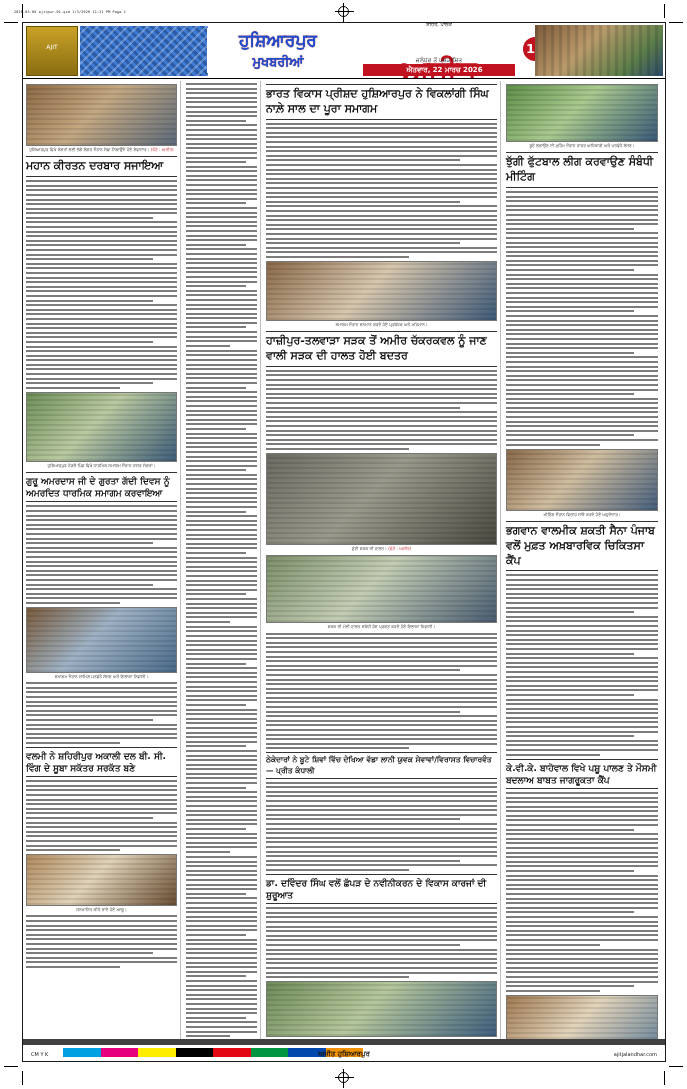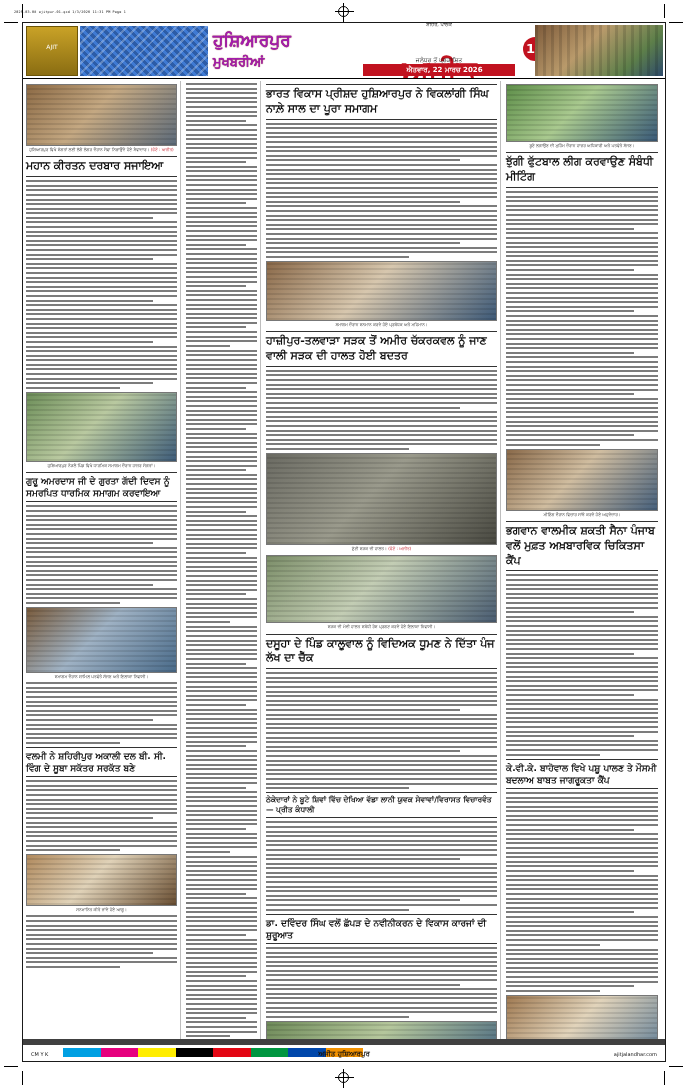--- a/index.html
+++ b/index.html
@@ -74,25 +74,25 @@
     background:
       repeating-linear-gradient(45deg, #1b4fa0 0 3px, #2f6fd0 3px 6px),
       #1b4fa0;
     opacity: .92;
   }
   .mh-weave:after{
     content:""; position:absolute; inset:0;
     background: repeating-linear-gradient(-45deg, rgba(255,255,255,.25) 0 2px, transparent 2px 7px);
   }
   .mh-local {
-    position: absolute; left: 190px; top: 5px;
+    position: absolute; left: 184px; top: 5px;
     width: 142px; height: 45px;
     background: #ffffff;
-    color: #a21caf;
-    font-size: 17px; font-weight: bold; 
+    color: #1d4ed8;
+    font-size: 17px; font-weight: bold; text-align: center;
     line-height: 21px; padding-top: 2px;
     text-shadow: 0 0 1px #7a0a12;
   }
   .mh-local .l2 { display:block; font-size: 13px; }
   .mh-ajit {
     position: absolute; left: 340px; top: 2px;
     width: 152px; height: 36px;
     color: #c1121f; font-size: 31px; font-weight: bold;
     text-align: center; line-height: 36px;
     letter-spacing: -1px;
@@ -302,21 +302,21 @@
             <div class="ln"></div>
             <div class="ln"></div>
             <div class="ln"></div>
             <div class="ln"></div>
             <div class="ln"></div>
             <div class="ln mid"></div>
             <div class="ln short"></div>
           </div>
           <div class="photo" style="height: 70px; background: linear-gradient(135deg, rgb(110, 143, 90) 0%, rgb(185, 201, 160) 45%, rgb(63, 93, 122) 100%);"></div>
           <div class="cap">ਹੁਸ਼ਿਆਰਪੁਰ ਨੇੜਲੇ ਪਿੰਡ ਵਿਖੇ ਧਾਰਮਿਕ ਸਮਾਗਮ ਦੌਰਾਨ ਹਾਜ਼ਰ ਸੰਗਤਾਂ।</div>
-          <div class="headline mid">ਗੁਰੂ ਅਮਰਦਾਸ ਜੀ ਦੇ ਗੁਰਤਾ ਗੱਦੀ ਦਿਵਸ ਨੂੰ ਸਮਰਪਿਤ ਧਾਰਮਿਕ ਸਮਾਗਮ ਕਰਵਾਇਆ</div>
+          <div class="headline mid">ਗੁਰੂ ਅਮਰਦਾਸ ਜੀ ਦੇ ਗੁਰਤਾ ਗੱਦੀ ਦਿਵਸ ਨੂੰ ਅਮਰਦਿਤ ਧਾਰਮਿਕ ਸਮਾਗਮ ਕਰਵਾਇਆ</div>
           <div class="body-text">
             <div class="ln"></div>
             <div class="ln"></div>
             <div class="ln"></div>
             <div class="ln"></div>
             <div class="ln"></div>
             <div class="ln"></div>
             <div class="ln"></div>
             <div class="ln"></div>
             <div class="ln mid"></div>
@@ -660,21 +660,20 @@
             <div class="ln"></div>
             <div class="ln"></div>
             <div class="ln"></div>
             <div class="ln"></div>
             <div class="ln short"></div>
           </div>
           <div class="photo" style="height: 92px; background: linear-gradient(135deg, rgb(107, 107, 99) 0%, rgb(154, 154, 140) 45%, rgb(74, 74, 66) 100%);"></div>
           <div class="cap">ਟੁੱਟੀ ਸੜਕ ਦੀ ਹਾਲਤ।<span class="credit"> (ਫੋਟੋ : ਅਜੀਤ)</span></div>
           <div class="photo" style="height: 68px; background: linear-gradient(135deg, rgb(125, 143, 106) 0%, rgb(195, 205, 180) 45%, rgb(74, 93, 114) 100%);"></div>
           <div class="cap">ਸੜਕ ਦੀ ਮੰਦੀ ਹਾਲਤ ਸਬੰਧੀ ਰੋਸ ਪ੍ਰਗਟ ਕਰਦੇ ਹੋਏ ਇਲਾਕਾ ਨਿਵਾਸੀ।</div>
-          <div class="headline big">ਦਸੂਹਾ ਦੇ ਪਿੰਡ ਕਾਲੂਵਾਲ ਨੂੰ ਵਿਦਿਅਕ ਧੂਮਣ ਨੇ ਦਿੱਤਾ ਪੰਜ ਲੱਖ ਦਾ ਚੈੱਕ</div>
           <div class="body-text">
             <div class="ln"></div>
             <div class="ln"></div>
             <div class="ln"></div>
             <div class="ln"></div>
             <div class="ln"></div>
             <div class="ln"></div>
             <div class="ln"></div>
             <div class="ln"></div>
             <div class="ln mid"></div>

